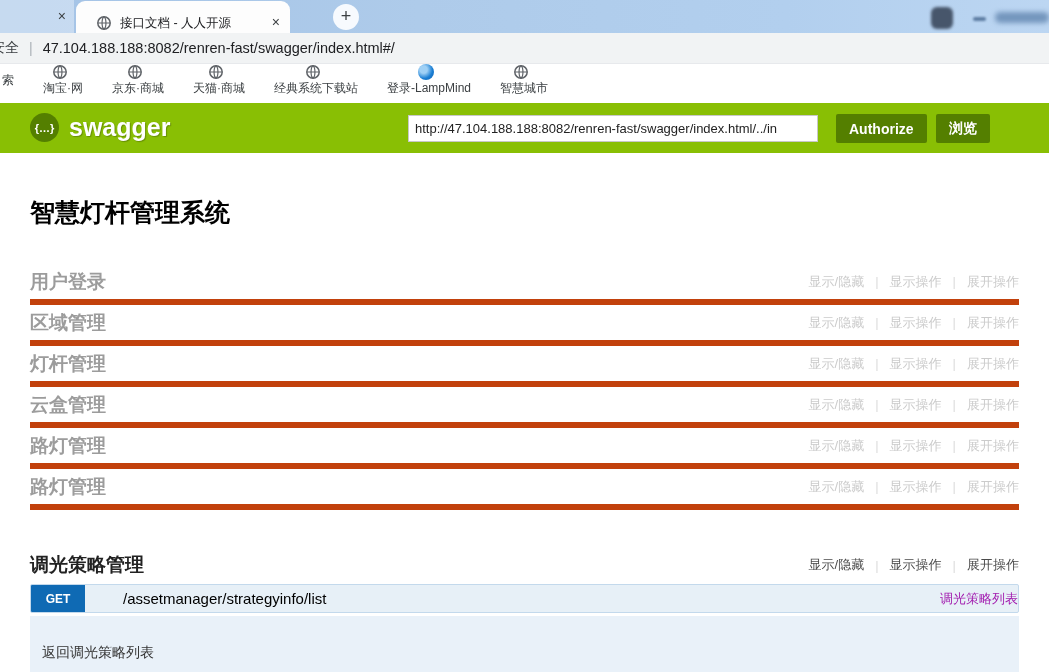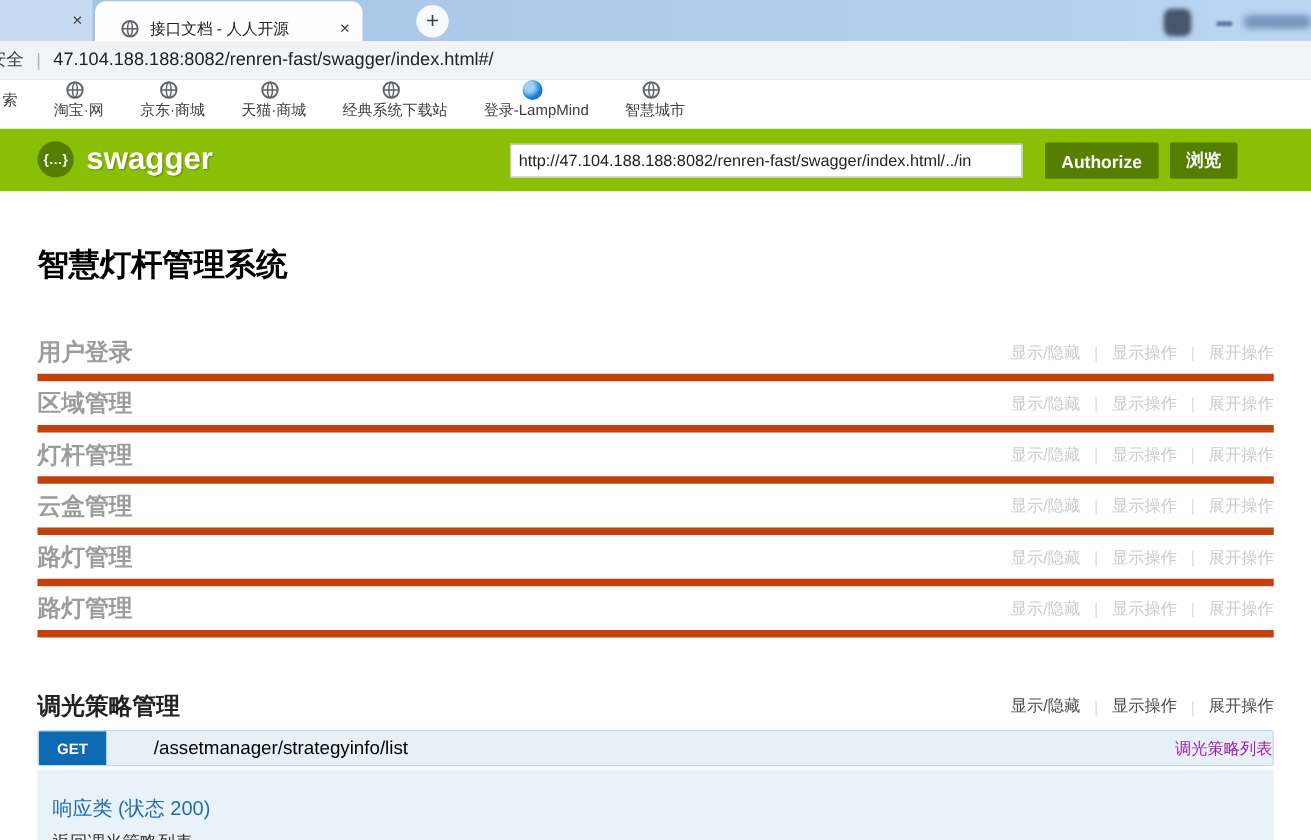--- a/index.html
+++ b/index.html
@@ -269,18 +269,17 @@
       </span>
     </div>
 
     <div class="op-row">
       <span class="op-method">GET</span>
       <span class="op-path">/assetmanager/strategyinfo/list</span>
       <a class="op-summary">调光策略列表</a>
     </div>
 
     <div class="op-body">
-      <div class="resp-title">响应类 (状态 200)</div>
       <div class="resp-desc">返回调光策略列表</div>
     </div>
 
   </div>
 </div>
 
 </body></html>

